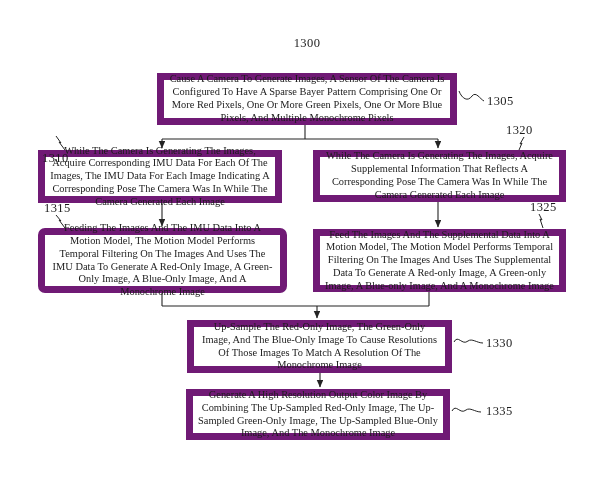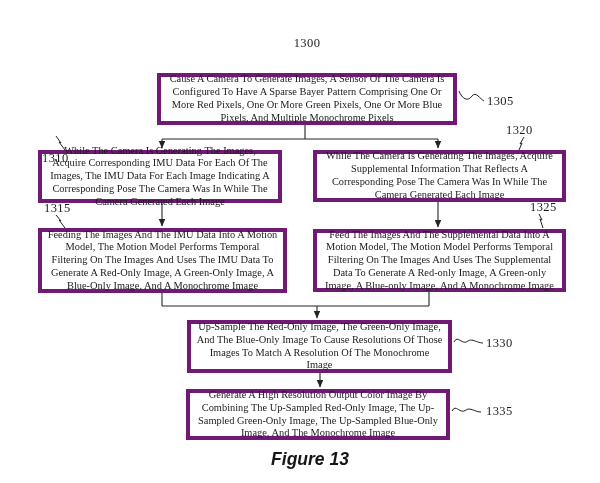--- a/index.html
+++ b/index.html
@@ -2,42 +2,42 @@
 <html><head>
 <meta charset="utf-8">
 <style>
   * { margin: 0; padding: 0; box-sizing: border-box; }
   html, body { width: 600px; height: 483px; background: #ffffff; overflow: hidden; }
   body { font-family: "Liberation Serif", serif; color: #1c1c1c; }
   .canvas { position: relative; width: 600px; height: 483px; background: #ffffff; }
   .overlay { position: absolute; left: 0; top: 0; width: 600px; height: 483px; }
   .box {
     position: absolute;
-    border: 4px solid #701a75;
+    border: 7px solid #701a75;
     background: #ffffff;
     display: flex; align-items: center; justify-content: flex-end;
     text-align: center;
     font-size: 10.4px; line-height: 12.8px;
     padding: 8px 5px;
   }
   .ref { position: absolute; font-size: 12.5px; letter-spacing: 0.4px; white-space: nowrap; }
   .ref.center { text-align: center; }
   .title-ref { }
   .caption {
     position: absolute;
     font-family: "Liberation Sans", sans-serif;
     font-weight: 700; font-style: italic;
     font-size: 17.5px;
     color: #161616;
   }
   
   #b1305 { left: 157px; top: 73px;  width: 300px; height: 52px; }
   #b1310 { left: 38px;  top: 150px; width: 244px; height: 53px; }
   #b1320 { left: 313px; top: 150px; width: 253px; height: 52px; }
-  #b1315 { left: 38px;  top: 228px; width: 249px; height: 65px; }
+  #b1315 { left: 38px;  top: 228px; width: 249px; height: 65px; border-radius: 7px; }
   #b1325 { left: 313px; top: 229px; width: 253px; height: 63px; }
   #b1330 { left: 187px; top: 320px; width: 265px; height: 53px; }
   #b1335 { left: 186px; top: 389px; width: 264px; height: 51px; }
   
   #r1300 { left: 287px; top: 36px; width: 40px; }
   #r1305 { left: 487px; top: 94px; }
   #r1310 { left: 42px;  top: 122px; margin-top: 29px; }
   #r1320 { left: 506px; top: 123px; }
   #r1315 { left: 44px;  top: 201px; }
   #r1325 { left: 530px; top: 200px; }
@@ -110,15 +110,14 @@
   </div>
 
   <div class="ref" id="r1305">1305</div>
   <div class="ref" id="r1310">1310</div>
   <div class="ref" id="r1320">1320</div>
   <div class="ref" id="r1315">1315</div>
   <div class="ref" id="r1325">1325</div>
   <div class="ref" id="r1330">1330</div>
   <div class="ref" id="r1335">1335</div>
 
-  <div class="caption" id="caption">Figure 13</div>
 
 </div>
 
 </body></html>

